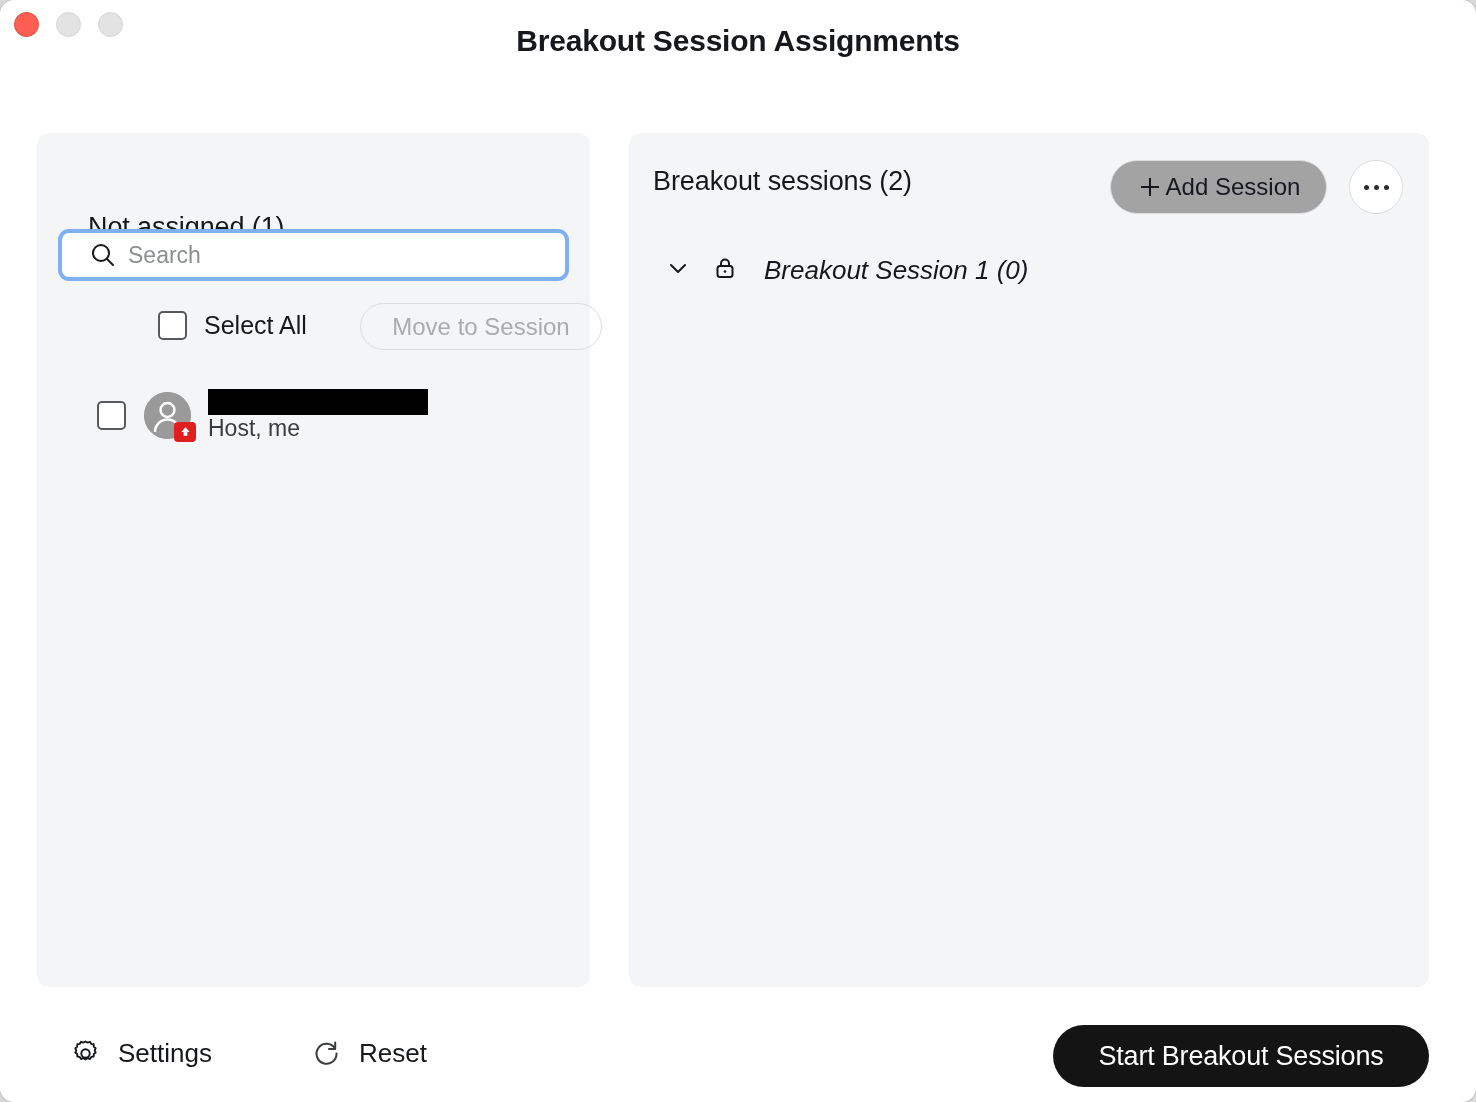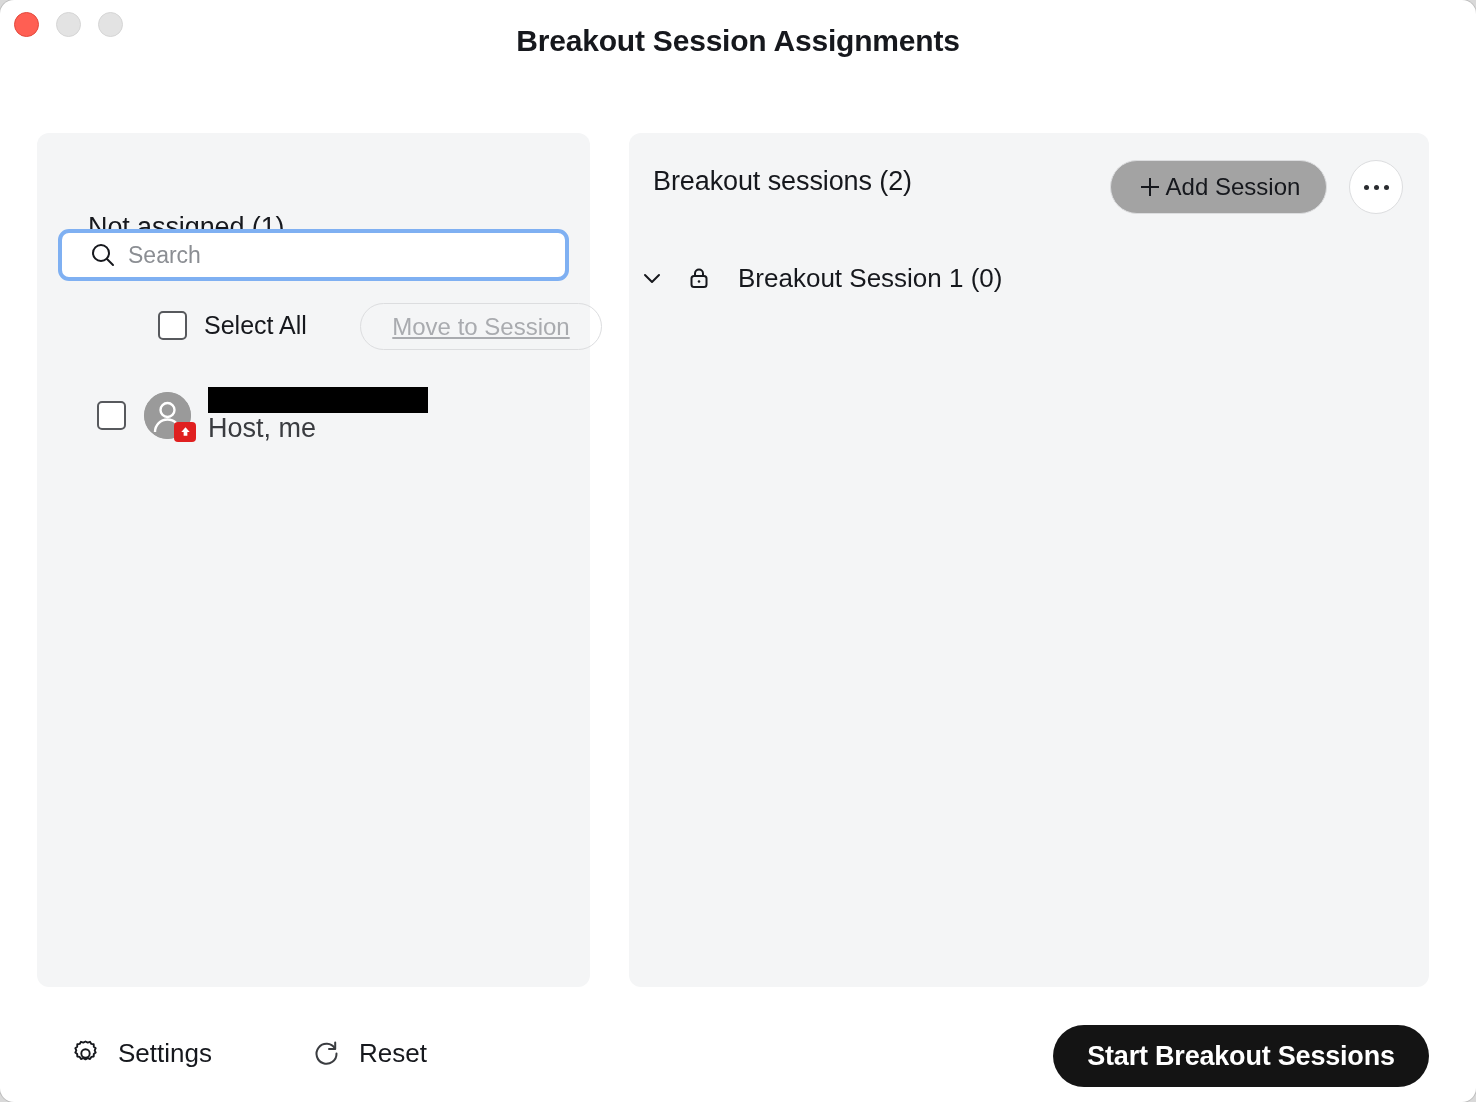--- a/index.html
+++ b/index.html
@@ -164,21 +164,20 @@
     border-radius: 24px;
     border: 1px solid #dcdddf;
     background: transparent;
     color: #a9abaf;
     font-family: "Liberation Sans", sans-serif;
     font-size: 24px;
     line-height: 45px;
     text-align: center;
     box-sizing: border-box;
     padding: 0;
-    text-decoration: underline;
   }
 
   
   .participant {
     position: absolute;
     left: 60px;
     top: 247px;
     width: 470px;
     height: 70px;
     display: flex;
@@ -216,21 +215,21 @@
     flex-direction: column;
     justify-content: center;
   }
   .p-name-redacted {
     width: 220px;
     height: 26px;
     background: #000000;
     display: block;
   }
   .p-sub {
-    font-size: 27px;
+    font-size: 23px;
     color: #3a3c40;
     white-space: nowrap;
   }
 
   
   .add-session-btn {
     position: absolute;
     left: 481px;
     top: 27px;
     width: 217px;
@@ -270,26 +269,27 @@
   }
   .more-dot {
     width: 5px; height: 5px;
     border-radius: 50%;
     background: #2a2c30;
   }
 
   
   .session-row {
     position: absolute;
-    left: 4px;
+    left: 30px;
     top: 122px;
     width: 760px;
     height: 46px;
     display: flex;
-    align-items: center;
+    align-items: flex-start;
+    font-style: italic;
   }
   .chevron-icon { width: 26px; height: 26px; display: block; flex: 0 0 auto; margin-left: 6px;}
   .lock-icon { width: 26px; height: 26px; display: block; flex: 0 0 auto; margin-left: 21px; }
   .session-label {
     font-size: 26px;
     color: #16181d;
     margin-left: 26px;
     white-space: nowrap;
   }
 
@@ -318,21 +318,21 @@
     left: 1053px;
     top: 1025px;
     width: 376px;
     height: 62px;
     border-radius: 31px;
     background: #141414;
     color: #ffffff;
     border: none;
     font-family: "Liberation Sans", sans-serif;
     font-size: 27px;
-    font-weight: bold;
+    font-weight: normal;
     letter-spacing: -0.2px;
     padding: 0;
   }
 </style>
 </head>
 <body>
 
 <div class="window">
 
   <div class="titlebar">

